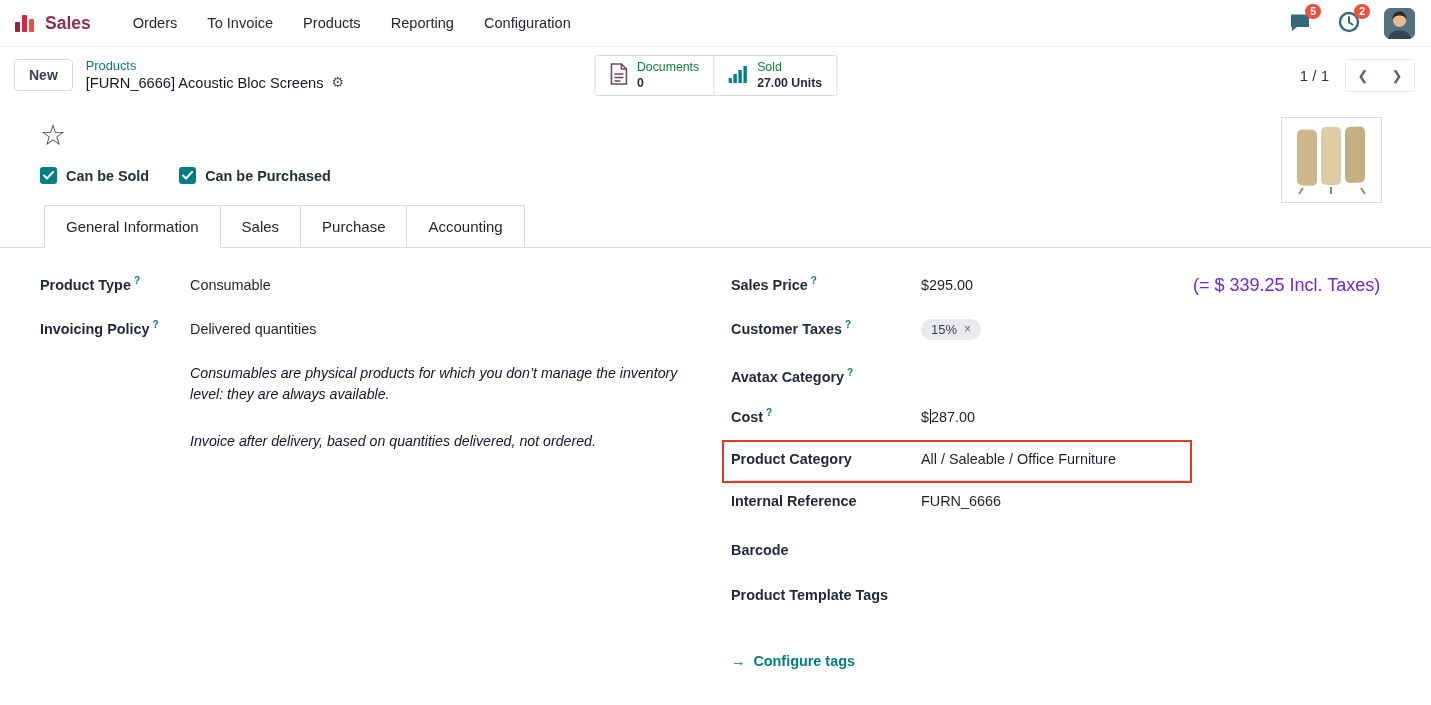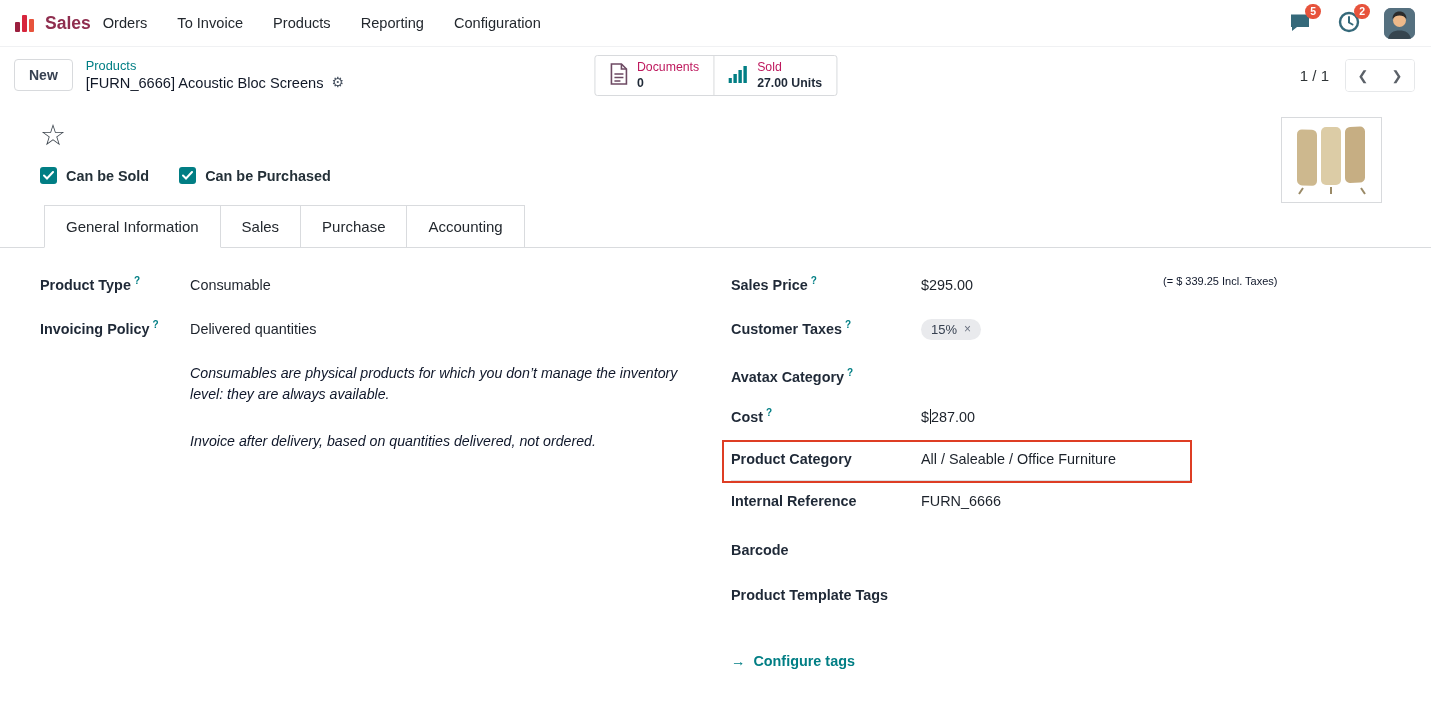--- a/index.html
+++ b/index.html
@@ -4,42 +4,42 @@
 <style>
   * { box-sizing: border-box; margin: 0; padding: 0; }
   html,body { width:1431px; height:705px; background:#fff; overflow:hidden;
     font-family:"Liberation Sans", sans-serif; color:#202124; font-size:14px; }
 
   
   .navbar { height:47px; display:flex; align-items:center; padding:0 16px 0 14px;
     border-bottom:1px solid #f0f1f3; background:#fff; }
   .brand { display:flex; align-items:center; gap:9px; cursor:pointer; }
   .app-name { font-size:17.5px; font-weight:600; color:#8f2e4f; }
-  .menu { display:flex; gap:30px; margin-left:12px; }
+  .menu { display:flex; gap:30px; margin-left:42px; }
   .menu a { color:#23282e; font-size:14.6px; text-decoration:none; cursor:pointer; }
   .nav-right { margin-left:auto; display:flex; align-items:center; gap:21px; }
   .icon-wrap { position:relative; width:28px; height:28px; display:flex; align-items:center; justify-content:center; cursor:pointer; }
   .badge { position:absolute; top:-5px; right:-7px; background:#e7533c; color:#fff;
     font-size:10.5px; font-weight:700; line-height:1; padding:2px 5px; border-radius:9px; }
   .avatar { width:31px; height:31px; border-radius:7px; overflow:hidden; cursor:pointer; background:#5a7184; }
 
   
   .control-panel { position:relative; height:56px; display:flex; align-items:center; padding:0 16px 0 14px; background:#fff; }
   .btn-new { background:#fff; border:1px solid #d8dadd; border-radius:4px; padding:7px 14px;
     font-size:14px; font-weight:600; color:#374151; cursor:pointer; font-family:inherit; }
   .bc { display:flex; flex-direction:column; margin-left:13px; line-height:1.25; }
   .bc-parent { color:#017e84; font-size:12.8px; text-decoration:none; cursor:pointer; }
   .bc-current { font-size:14.6px; color:#111827; display:flex; align-items:center; gap:8px; font-weight:500;justify-content:flex-end; }
   .gear { font-size:14px; color:#4b5563; cursor:pointer; }
   .stat-group { position:absolute; left:50%; top:8px; transform:translateX(-50%);
     display:flex; border:1px solid #d8dadd; border-radius:3px; background:#fff; height:41px; }
   .stat-btn { display:flex; align-items:center; gap:9px; padding:0 14px; cursor:pointer; }
   .stat-btn + .stat-btn { border-left:1px solid #d8dadd; }
   .stat-texts { display:flex; flex-direction:column; line-height:1.3; font-size:12.3px; }
-  .stat-label { color:#be185d; }
+  .stat-label { color:#15803d; }
   .stat-value { font-weight:700; color:#1f2937; }
   .pager { margin-left:auto; display:flex; align-items:center; gap:16px; }
   .pager-text { font-size:15px; color:#2f3437; }
   .pager-btns { display:flex; border:1px solid #e6e8ea; border-radius:4px; overflow:hidden; }
   .pager-btn { width:34px; height:31px; display:flex; align-items:center; justify-content:center;
     background:#fff; border:none; color:#5b6168; font-size:13px; cursor:pointer; }
 
   
   .sheet { position:relative; background:#fff; }
   .product-image-box { position:absolute; top:14px; right:49px; width:101px; height:86px;
@@ -64,21 +64,21 @@
   .col-left { width:650px; flex:none; }
   .col-right { flex:1; margin-left:41px; min-width:0; }
   .frow { display:flex; align-items:baseline; margin-bottom:22px; position:relative; }
   .flabel { font-weight:600; color:#1f2937; font-size:14.4px; flex:none; }
   .col-left .flabel { width:150px; }
   .col-right .flabel { width:190px; }
   .fvalue { font-size:14.4px; color:#1c222b; cursor:text; min-height:20px; }
   sup.help { color:#017e84; font-size:10px; font-weight:700; margin-left:3px; }
   .help-text { font-style:italic; color:#0f172a; font-size:14.2px; line-height:1.5;
     margin:0 0 26px 150px; width:488px; }
-  .price-note { position:absolute; left:432px; top:0; white-space:nowrap; color:#0f172a; font-size:11px; }
+  .price-note { position:absolute; left:462px; top:0; white-space:nowrap; color:#6d28d9; font-size:18px; }
   .tag { display:inline-flex; align-items:center; gap:7px; background:#e9eaed; border-radius:11px;
     padding:3px 10px; font-size:13px; color:#374151; cursor:pointer; }
   .tag-x { color:#6b7280; font-size:12px; cursor:pointer; }
   .caret { display:inline-block; width:1px; height:15px; background:#15181c; margin:0 0 -2px 1px; }
   .frow.category { width:462px; border-bottom:1px solid #dcdfe3; padding-bottom:9px; margin-bottom:12px; }
   .annotation-box { position:absolute; left:-9px; top:-11px; width:470px; height:43px;
     border:2px solid #de3d24; pointer-events:none; }
   .empty-field { flex:1; min-height:20px; cursor:text; }
   .configure-link { display:inline-flex; align-items:center; gap:8px; color:#017e84; font-weight:600;
     font-size:14.4px; margin-top:28px; text-decoration:none; cursor:pointer; }

